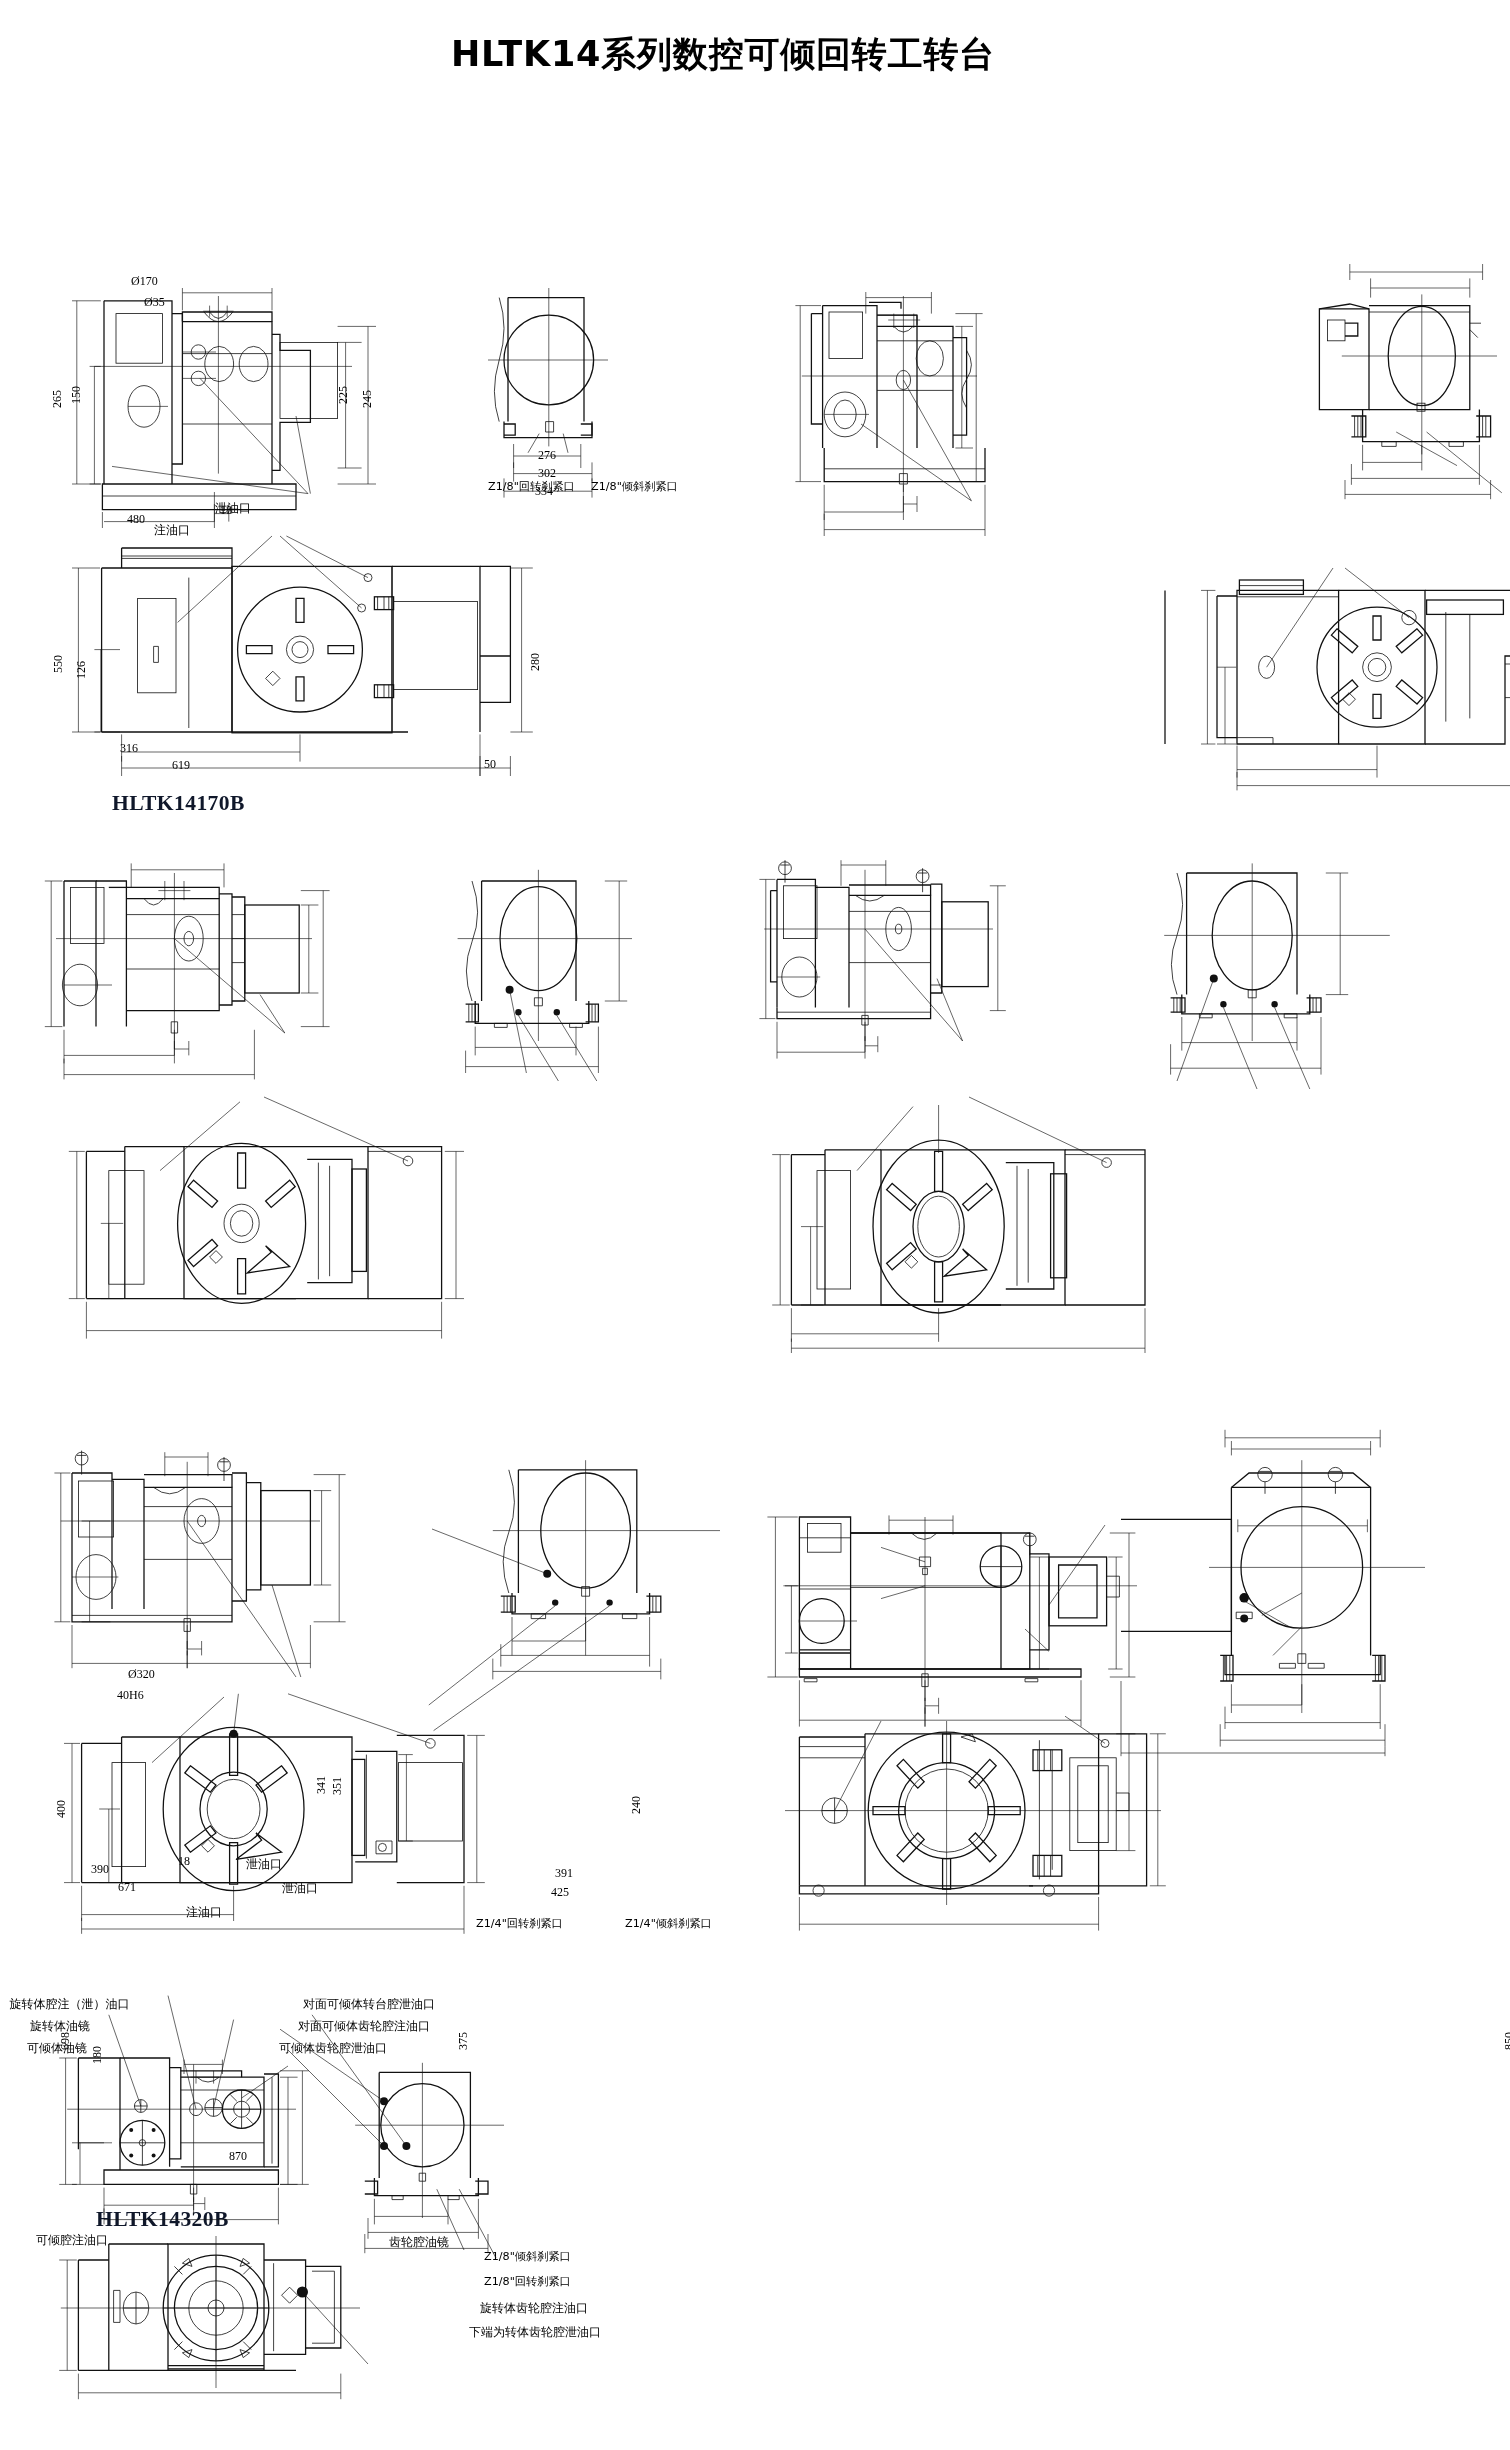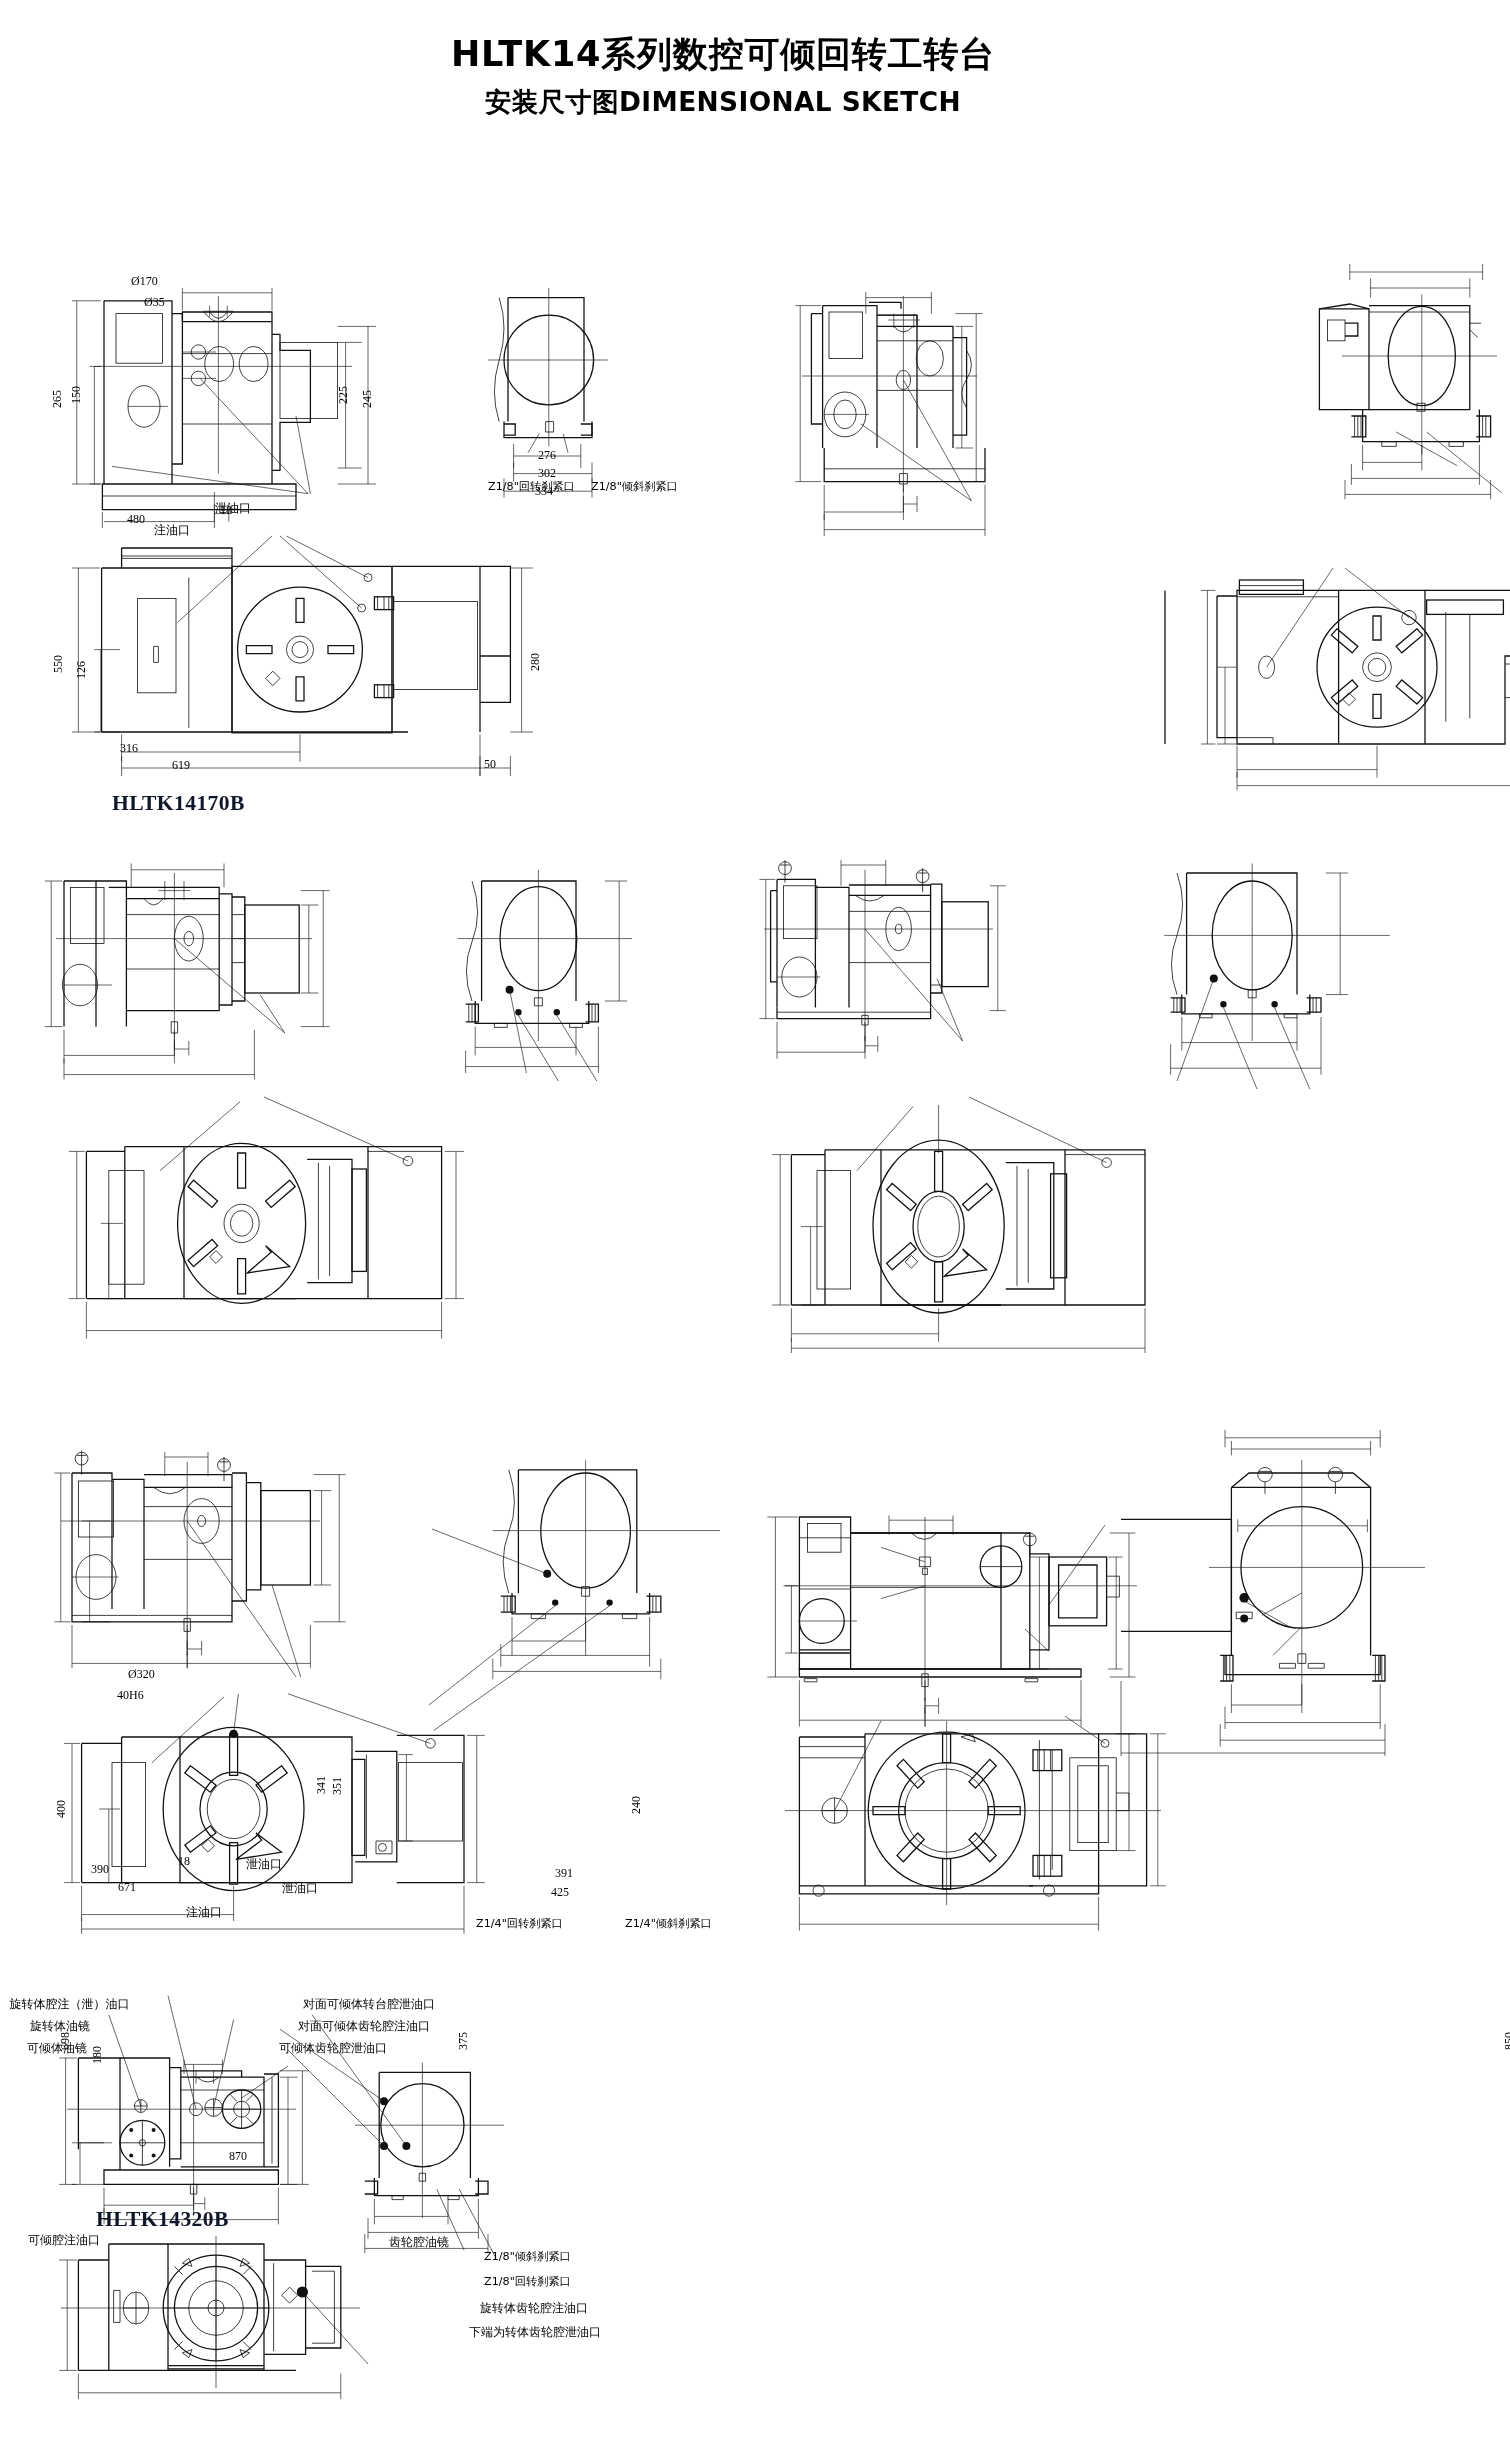--- a/index.html
+++ b/index.html
@@ -37,21 +37,20 @@
   .stk{stroke:#111;fill:none;stroke-width:1;}
   .stk2{stroke:#111;fill:none;stroke-width:1.6;}
   .fil{fill:#111;stroke:none;}
   .thin{stroke:#111;fill:none;stroke-width:.8;}
 </style>
 </head>
 <body>
 
 <div id="title-block">
   <div class="title-main">HLTK14系列数控可倾回转工转台</div>
-  <div class="title-sub">安装尺寸图DIMENSIONAL SKETCH</div>
 </div>
 
 <div class="blk" style="left:0;top:0;width:769px;height:809px;">
 
   <svg width="560" height="264" style="left:32px;top:264px;" viewBox="0 0 700 330">
 
     <path class="stk2" d="M88 307 L88 275 L330 275 L330 307 Z"></path>
     <path class="stk" d="M88 290 L330 290"></path>
 
     <path class="stk2" d="M90 46 L90 275"></path>
@@ -666,21 +665,21 @@
     <path class="thin" d="M82 122 L140 10 M420 38 L370 4"></path>
   </svg>
 
 </div>
 
 <div class="blk" style="left:0;top:1994px;width:753px;height:456px;">
 
   <div class="lab" style="left:9.6px;top:1.6px;">旋转体腔注（泄）油口</div>
   <div class="lab" style="left:30px;top:24px;">旋转体油镜</div>
   <div class="lab" style="left:27px;top:46px;">可倾体油镜</div>
-  <div class="lab" style="left:28px;top:238px;">可倾腔注油口</div>
+  <div class="lab" style="left:36px;top:238px;">可倾腔注油口</div>
 
   <div class="lab" style="left:303px;top:1.6px;">对面可倾体转台腔泄油口</div>
   <div class="lab" style="left:298px;top:24px;">对面可倾体齿轮腔注油口</div>
   <div class="lab" style="left:279px;top:46px;">可倾体齿轮腔泄油口</div>
   <div class="lab" style="left:389px;top:240px;">齿轮腔油镜</div>
   <div class="lab" style="left:484px;top:255px;font-size:11.2px;">Z1/8"倾斜刹紧口</div>
   <div class="lab" style="left:484px;top:280px;font-size:11.2px;">Z1/8"回转刹紧口</div>
   <div class="lab" style="left:480px;top:306px;">旋转体齿轮腔注油口</div>
   <div class="lab" style="left:469px;top:330px;">下端为转体齿轮腔泄油口</div>
 

